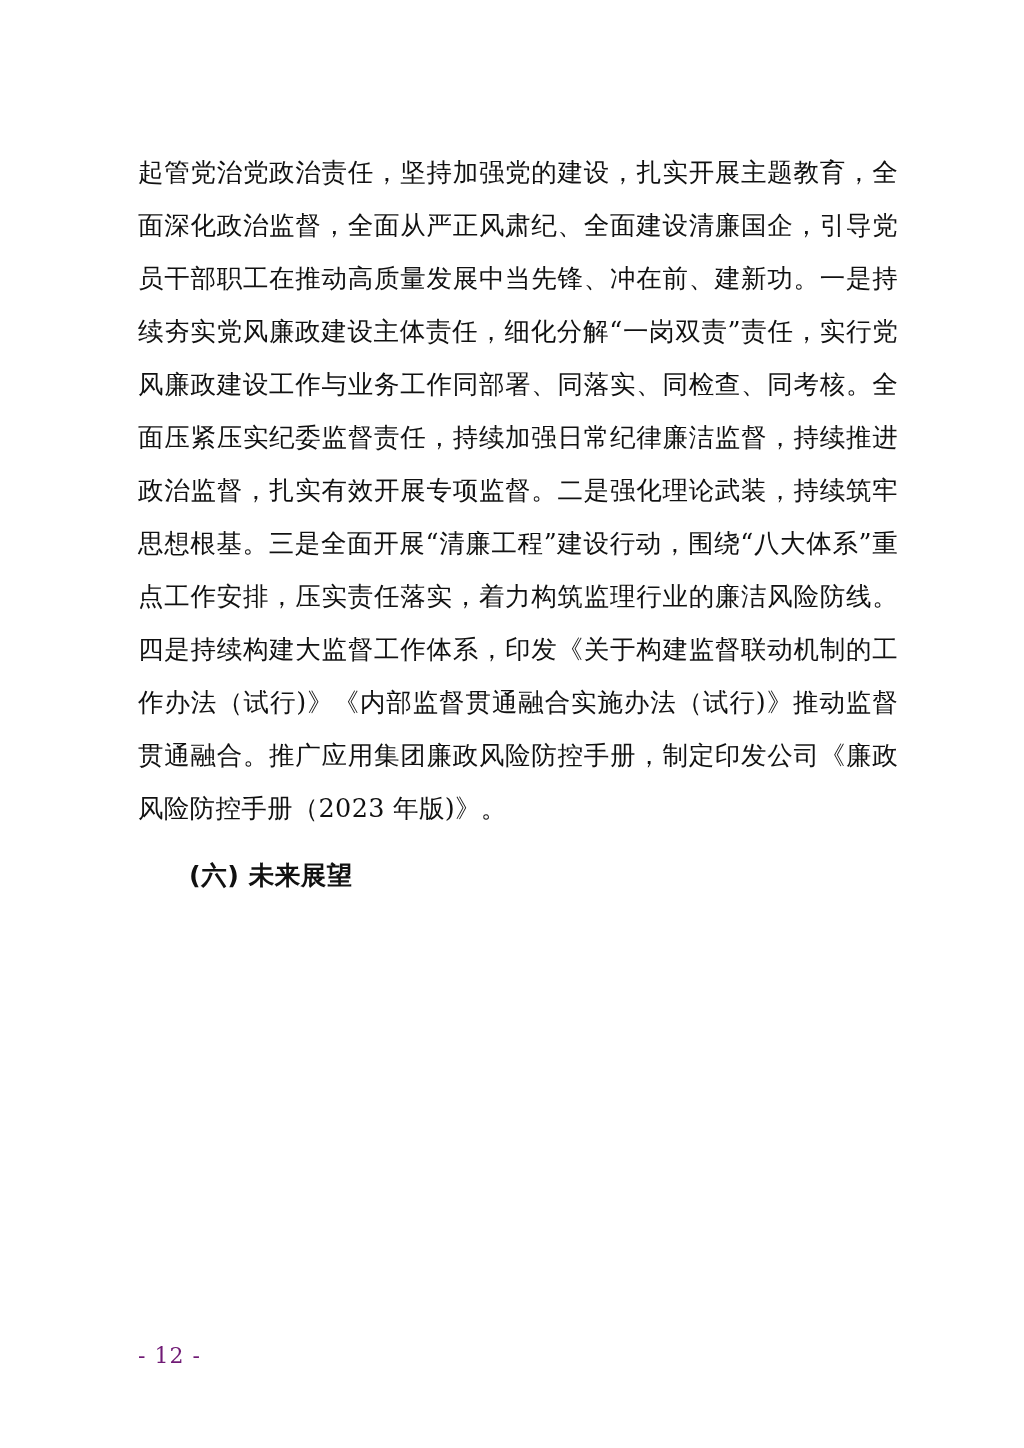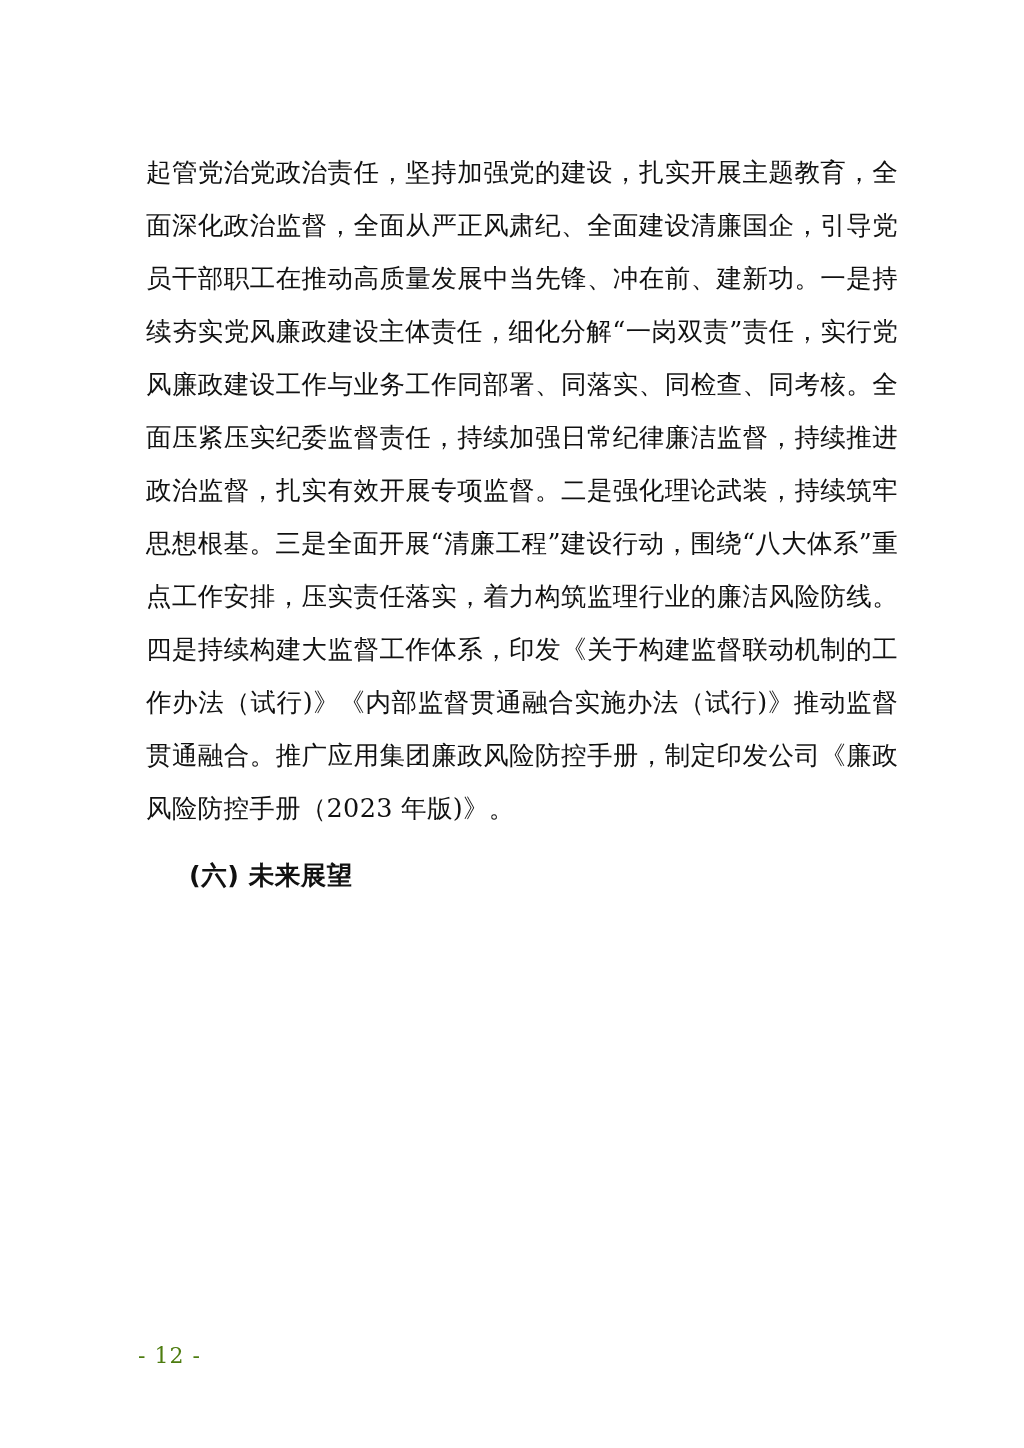--- a/index.html
+++ b/index.html
@@ -18,21 +18,21 @@
     color: #111111;
     overflow: hidden;
   }
   .content {
     position: absolute;
     left: 138px;
     top: 146px;
     width: 760px;
   }
   p.body-text {
-    margin: 0 0 0 8px;
+    margin: 0 0 0 0;
     font-size: 25.5px;
     line-height: 53px;
     text-align: justify;
     text-justify: inter-ideograph;
     letter-spacing: 0.3px;
     text-indent: 0;
     font-weight: 400;
   }
   p.indent2 {
     text-indent: 51px;
@@ -55,21 +55,21 @@
     font-family: "DejaVu Sans", "Liberation Sans", sans-serif;
     letter-spacing: 0.5px;
   }
   .page-number {
     position: absolute;
     left: 138px;
     bottom: 80px;
     font-size: 22px;
     font-family: "DejaVu Serif", "Liberation Serif", serif;
     letter-spacing: 1px;
-    color: #4d7c0f;
+    color: #701a75;
   }
 </style>
 </head>
 <body>
 
 <div class="page">
 
   <div class="content">
 
     <p class="body-text">起管党治党政治责任，坚持加强党的建设，扎实开展主题教育，全面深化政治监督，全面从严正风肃纪、全面建设清廉国企，引导党员干部职工在推动高质量发展中当先锋、冲在前、建新功。一是持续夯实党风廉政建设主体责任，细化分解“一岗双责”责任，实行党风廉政建设工作与业务工作同部署、同落实、同检查、同考核。全面压紧压实纪委监督责任，持续加强日常纪律廉洁监督，持续推进政治监督，扎实有效开展专项监督。二是强化理论武装，持续筑牢思想根基。三是全面开展“清廉工程”建设行动，围绕“八大体系”重点工作安排，压实责任落实，着力构筑监理行业的廉洁风险防线。四是持续构建大监督工作体系，印发《关于构建监督联动机制的工作办法（试行)》《内部监督贯通融合实施办法（试行)》推动监督贯通融合。推广应用集团廉政风险防控手册，制定印发公司《廉政风险防控手册（2023 年版)》。</p>

